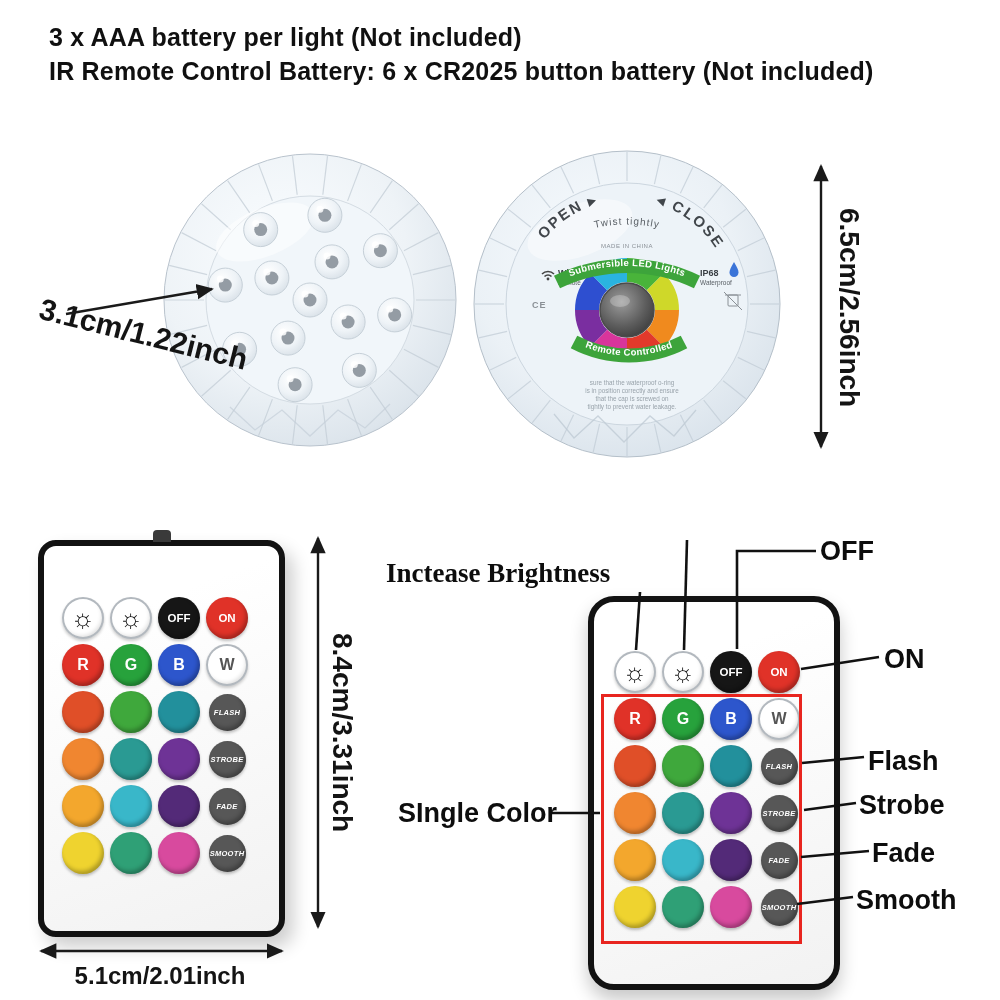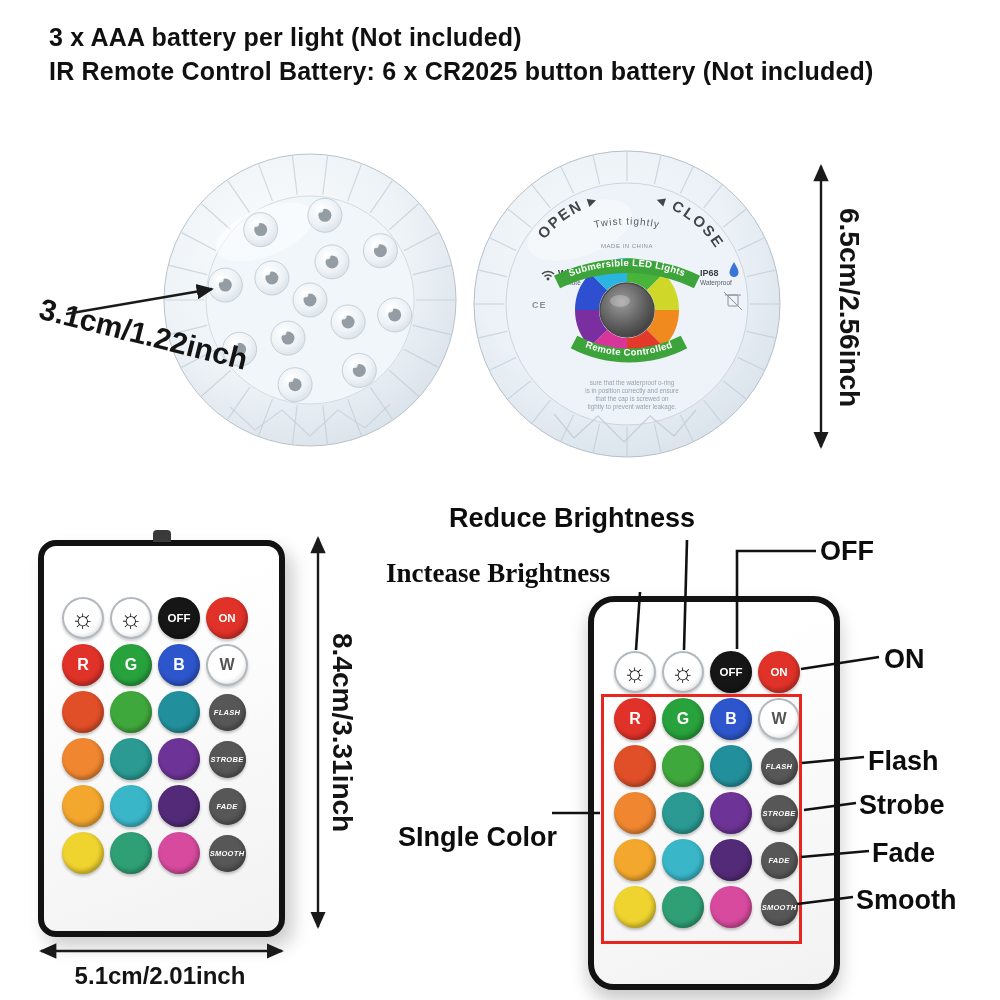--- a/index.html
+++ b/index.html
@@ -45,21 +45,21 @@
   .rbtn.ring  { box-shadow: inset 0 0 0 2px #b2b8be, inset -2px -3px 4px rgba(0,0,0,.14), 0 2px 3px rgba(0,0,0,.2); }
   .sunicon { font-size:26px; line-height:1; color:#111; }
 
   .red-rect { position:absolute; left:601px; top:694px; width:201px; height:250px; border:3px solid #e8251f; z-index:7; }
 
   .callout { position:absolute; font-size:27px; font-weight:700; color:#0d0d0d; white-space:nowrap; z-index:8; }
   .c-reduce   { left:449px; top:503px; }
   .c-increase { left:386px; top:558px;font-family:Liberation Serif, serif; }
   .c-off      { left:820px; top:536px; }
   .c-on       { left:884px; top:644px; }
-  .c-single   { left:398px; top:798px;margin-top:24px; }
+  .c-single   { left:398px; top:798px; }
   .c-flash    { left:868px; top:746px; }
   .c-strobe   { left:859px; top:790px; }
   .c-fade     { left:872px; top:838px; }
   .c-smooth   { left:856px; top:885px; }
 
   .overlay { position:absolute; left:0; top:0; z-index:7; pointer-events:none; }
 </style>
 </head>
 <body>
 
@@ -478,21 +478,20 @@
           </div>
           <div class="slot">
             <div class="rbtn mode" style="background: rgb(87, 87, 87); color: rgb(255, 255, 255);">SMOOTH</div>
           </div>
         </div>
       </div>
   </div>
 
   <div class="red-rect"></div>
 
-  <div class="callout c-reduce">Reduce Brightness</div>
   <div class="callout c-increase">Inctease Brightness</div>
   <div class="callout c-off">OFF</div>
   <div class="callout c-on">ON</div>
   <div class="callout c-single">SIngle Color</div>
   <div class="callout c-flash">Flash</div>
   <div class="callout c-strobe">Strobe</div>
   <div class="callout c-fade">Fade</div>
   <div class="callout c-smooth">Smooth</div>
 
   <svg class="overlay" width="1000" height="1000">

